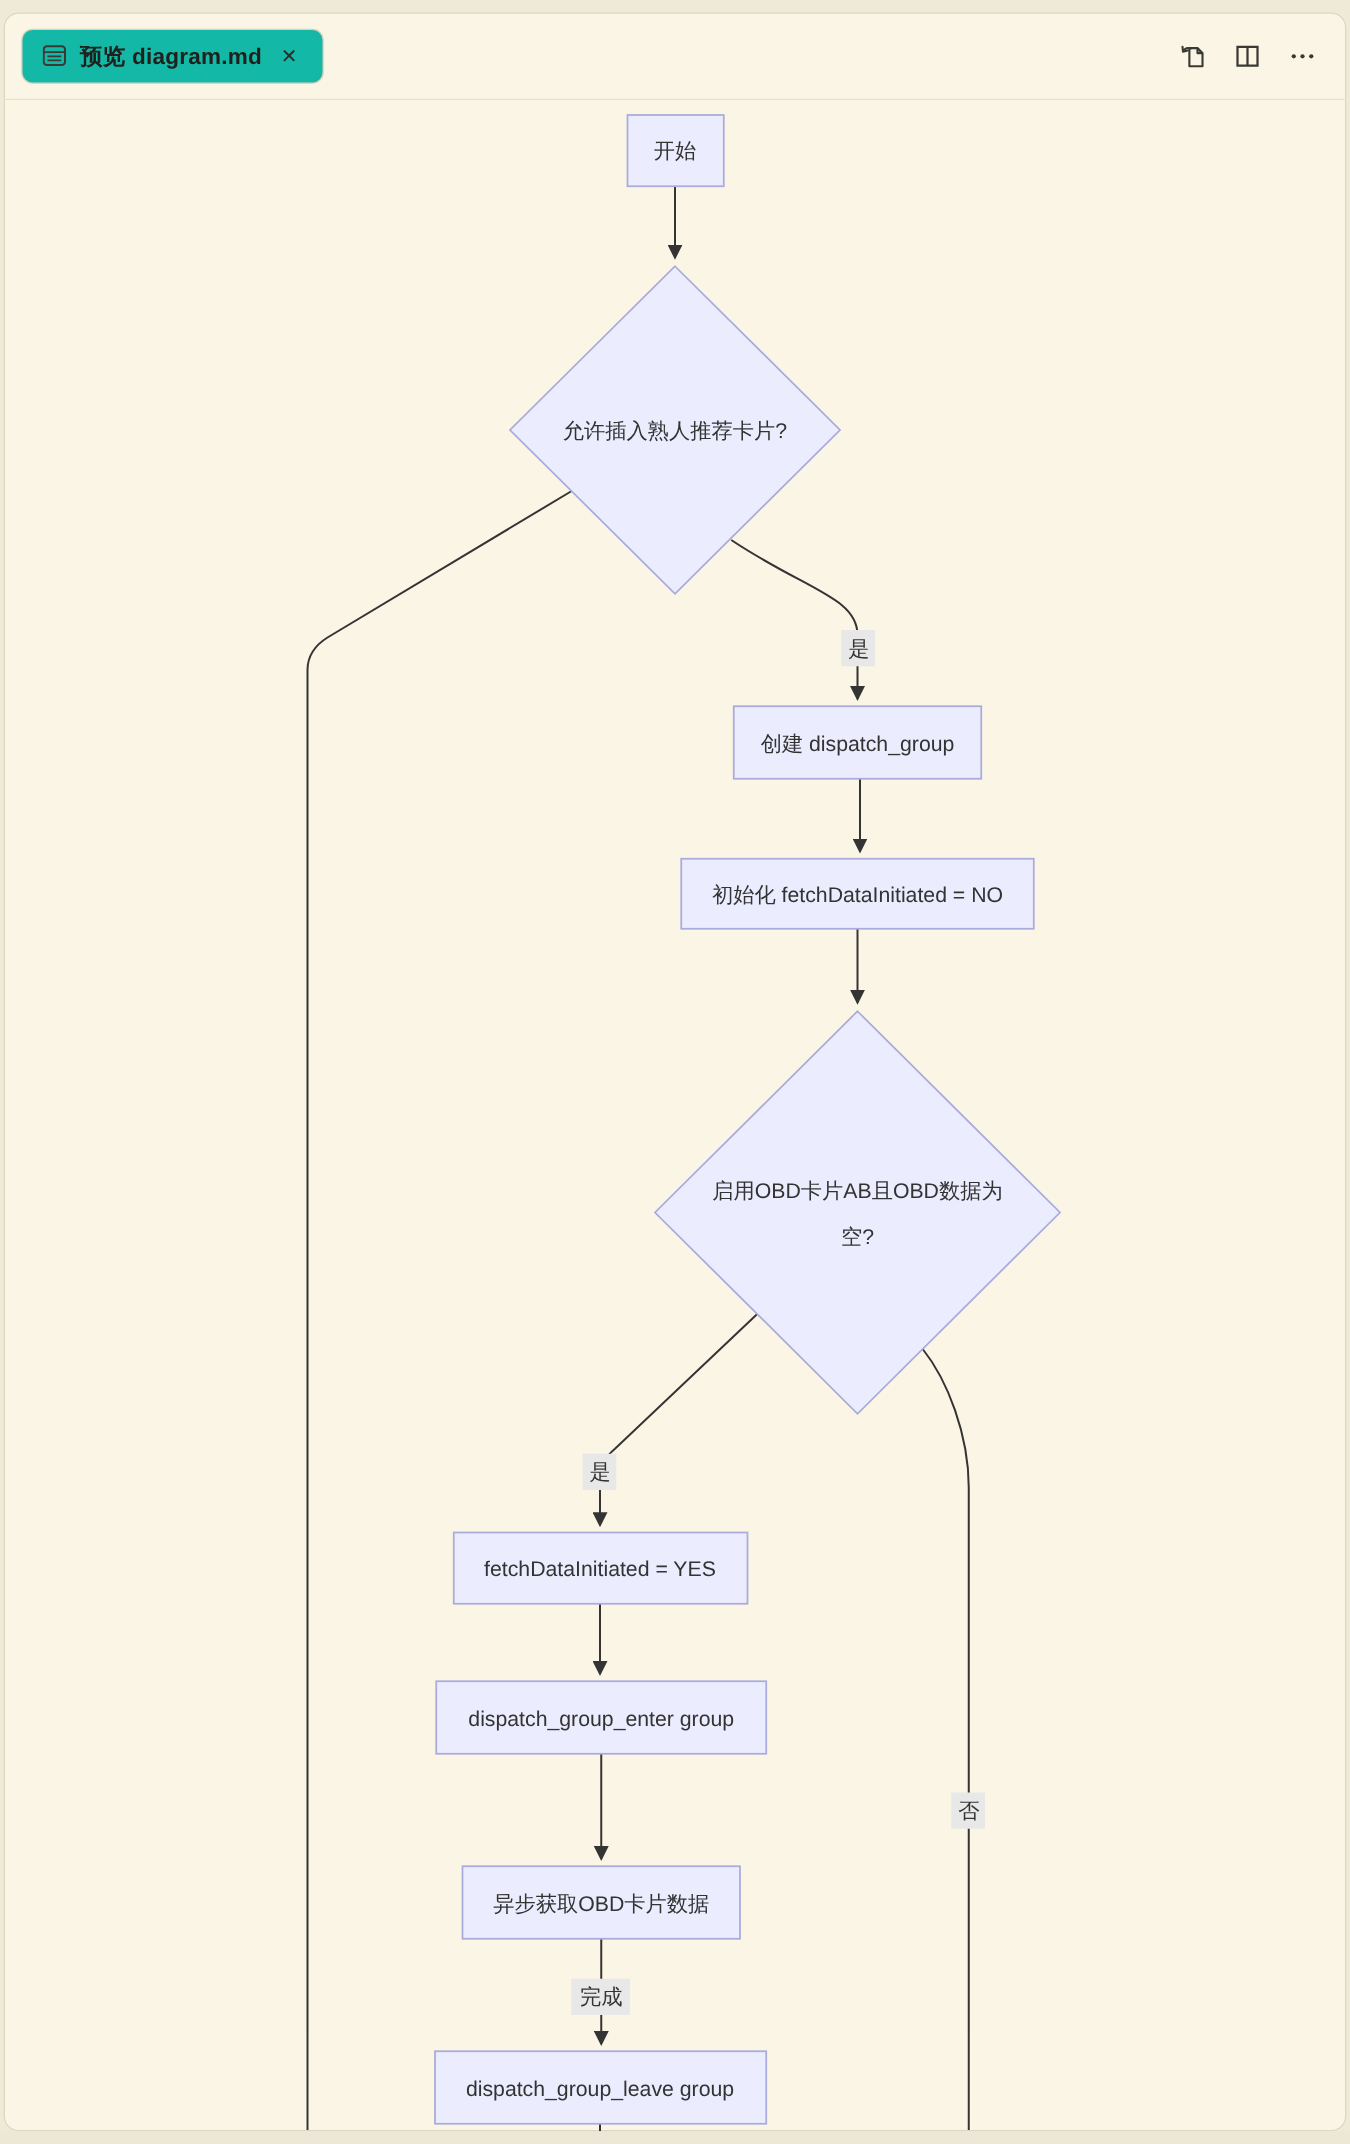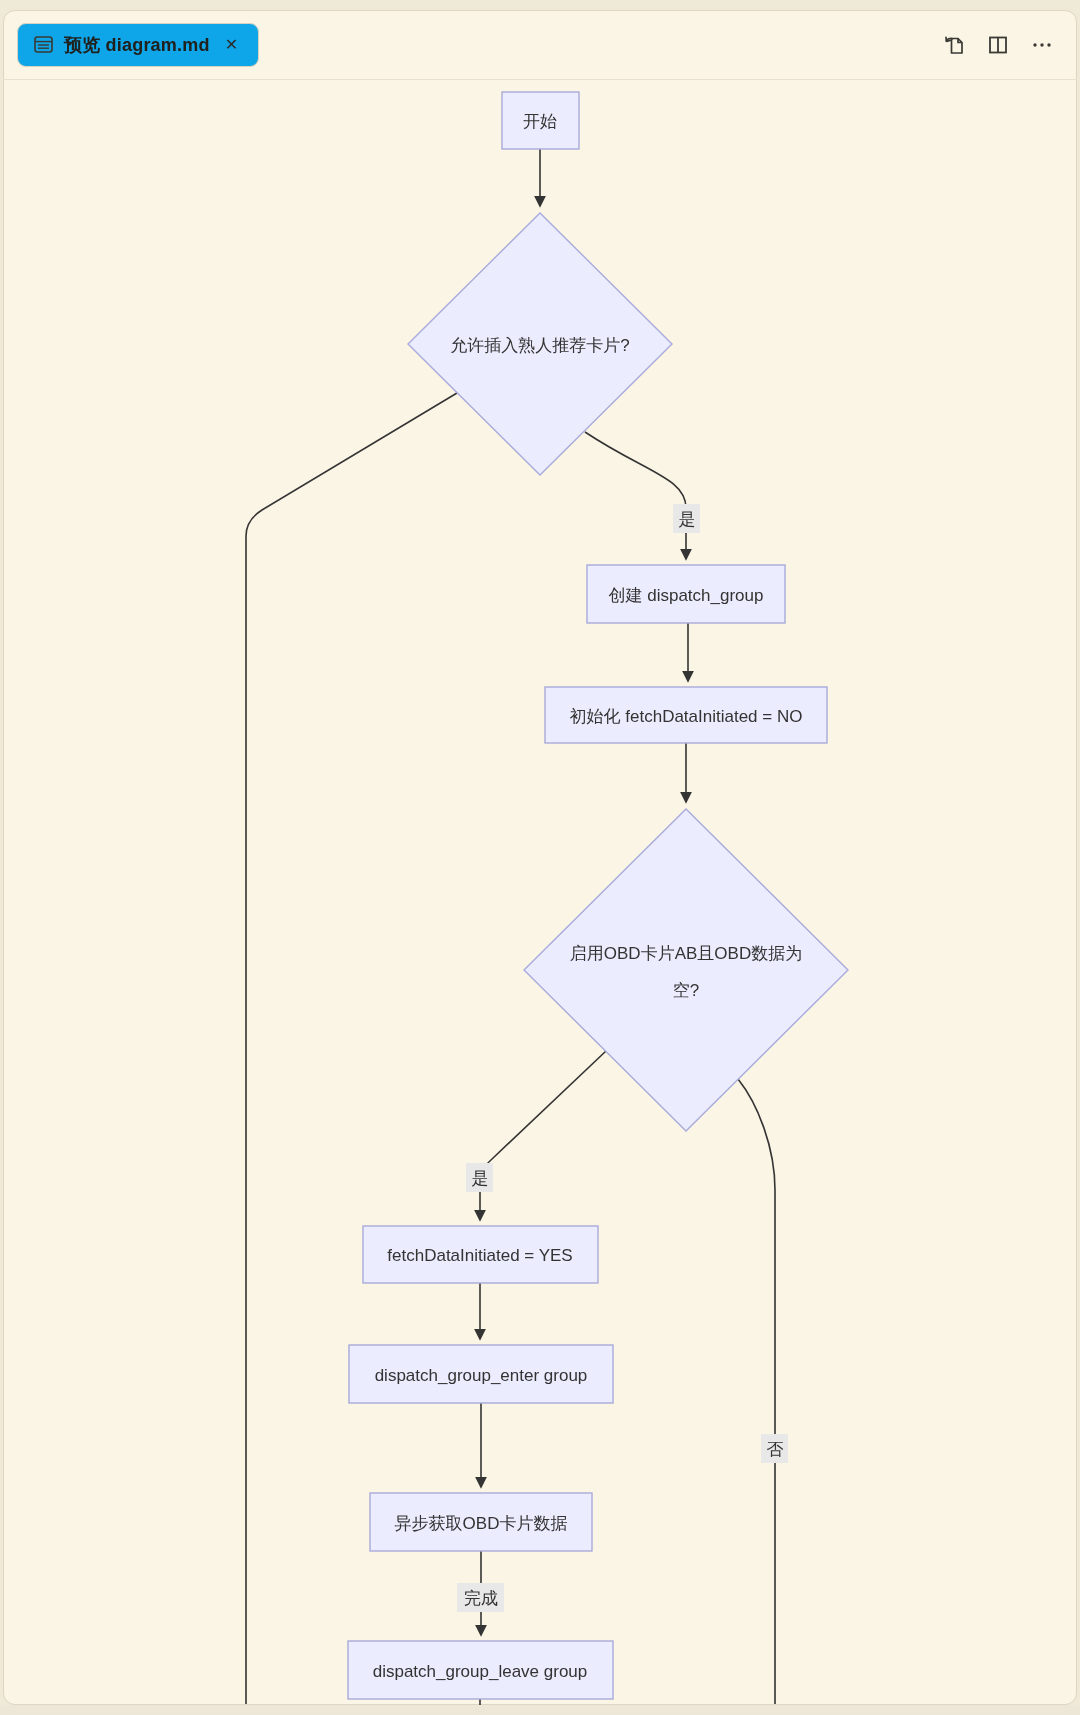--- a/index.html
+++ b/index.html
@@ -21,21 +21,21 @@
     display:flex; align-items:center;
     border-bottom:1px solid #e7e1cd;
     z-index:5;
   }
   .tab-pill {
     margin-left:14px;
     height:44px;
     display:flex; align-items:center;
     gap:11px;
     padding:0 16px 0 16px;
-    background:#0ea5e9;
+    background:#14b8a6;
     border:1px solid #d9d2be;
     border-radius:9px;
     cursor:pointer;
   }
   .tab-title { font-size:18px; font-weight:700; color:#20201d; letter-spacing:.2px; }
   .tab-close { font-size:16px; font-weight:700; color:#2b2b28; padding:2px 4px; }
   .toolbar {
     margin-left:auto; margin-right:18px;
     display:flex; align-items:center; gap:10px;
   }

